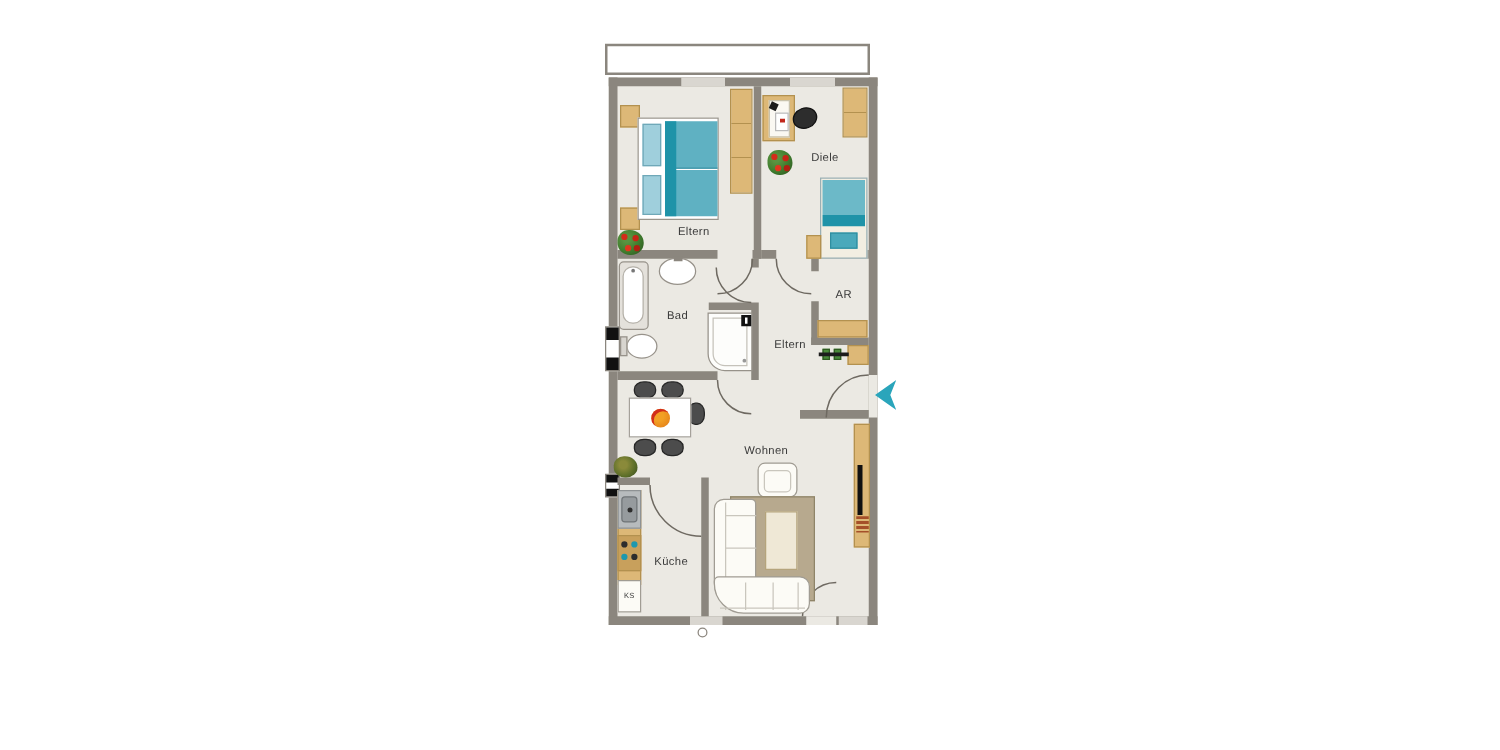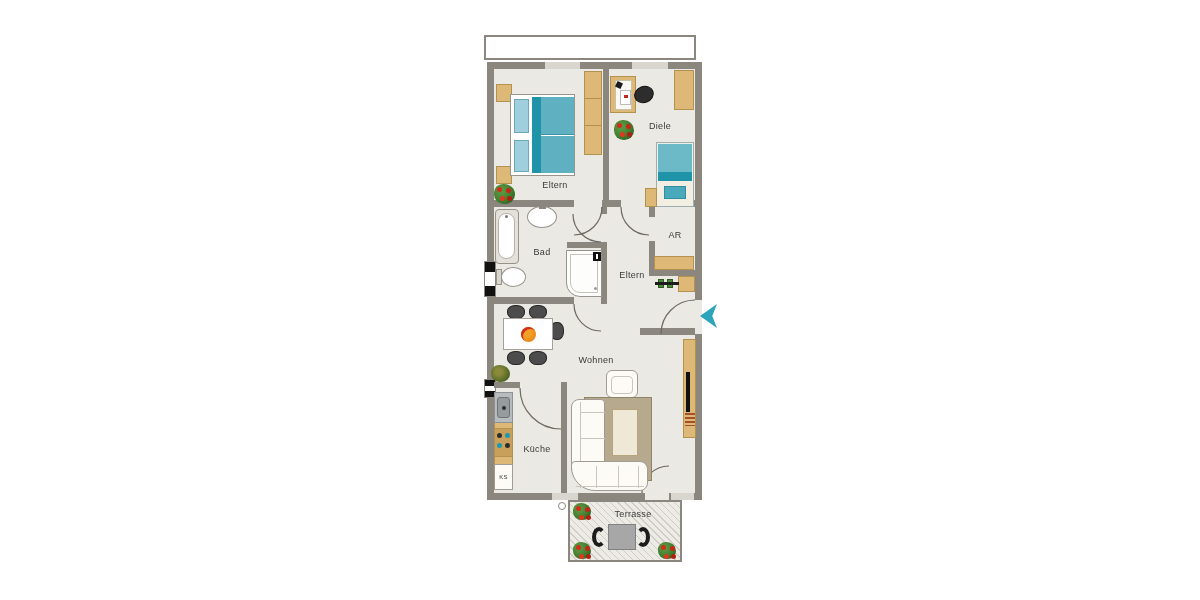--- a/index.html
+++ b/index.html
@@ -146,21 +146,21 @@
   <div class="abs chair-dark" style="left:529px;top:305px;width:18px;height:14px;"></div>
   <div class="abs chair-dark" style="left:507px;top:351px;width:18px;height:14px;"></div>
   <div class="abs chair-dark" style="left:529px;top:351px;width:18px;height:14px;"></div>
   <div class="abs chair-dark" style="left:550px;top:322px;width:14px;height:18px;"></div>
   <div class="abs" style="left:503px;top:318px;width:50px;height:32px;background:#fff;border:1px solid #a5a19a;">
     <div class="abs" style="left:17px;top:8px;width:15px;height:15px;border-radius:50%;
                 background:radial-gradient(circle at 40% 40%, #f2a024 30%, #e8891c 70%, #c96a10);
                 box-shadow:inset 2px 2px 0 #d22d1a;"></div>
   </div>
   <div class="plant olive" style="left:491px;top:365px;width:19px;height:17px;"></div>
-  <span class="room-label" style="left:568px;top:355px;width:56px;">Wohnen</span>
+  <span class="room-label" style="left:585px;top:355px;width:56px;">Wohnen</span>
 
   <div class="abs white-furn" style="left:606px;top:370px;width:32px;height:28px;border-radius:6px;">
     <div class="abs" style="left:4px;top:5px;width:22px;height:18px;border:1px solid #c9c6bd;border-radius:4px;"></div>
   </div>
   <div class="abs" style="left:584px;top:397px;width:68px;height:84px;background:var(--rug);border:1px solid #8f8468;"></div>
   <div class="abs" style="left:612px;top:409px;width:26px;height:47px;background:#efe8d6;border:1px solid #b5a47c;"></div>
   <div class="abs white-furn" style="left:571px;top:399px;width:34px;height:91px;border-radius:8px 4px 4px 24px;">
     <div class="abs line" style="left:8px;top:12px;width:25px;height:1px;"></div>
     <div class="abs line" style="left:8px;top:38px;width:25px;height:1px;"></div>
     <div class="abs line" style="left:8px;top:62px;width:25px;height:1px;"></div>
@@ -186,25 +186,15 @@
     <div class="abs" style="left:2px;top:4px;width:5px;height:5px;border-radius:50%;background:#2d2d2d;"></div>
     <div class="abs" style="left:10px;top:4px;width:5px;height:5px;border-radius:50%;background:#1e98ae;"></div>
     <div class="abs" style="left:2px;top:14px;width:5px;height:5px;border-radius:50%;background:#1e98ae;"></div>
     <div class="abs" style="left:10px;top:14px;width:5px;height:5px;border-radius:50%;background:#2d2d2d;"></div>
   </div>
   <div class="abs white-furn" style="left:494px;top:464px;width:19px;height:26px;">
     <span class="room-label" style="left:0;top:9px;width:17px;font-size:6px;">KS</span>
   </div>
   <span class="room-label" style="left:512px;top:444px;width:50px;">Küche</span>
 
-  <div class="abs" style="left:568px;top:500px;width:114px;height:62px;border:2px solid var(--wall);
-              background:repeating-linear-gradient(45deg, #edebe5 0 4px, #d0cdc7 4px 5px);">
-    <div class="abs" style="left:38px;top:22px;width:28px;height:26px;background:#a7a7a7;border:1px solid #818181;"></div>
-    <div class="abs" style="left:22px;top:25px;width:14px;height:20px;border:4px solid #1c1c1c;border-right-color:transparent;border-radius:50%;"></div>
-    <div class="abs" style="left:66px;top:25px;width:14px;height:20px;border:4px solid #1c1c1c;border-left-color:transparent;border-radius:50%;"></div>
-    <div class="plant" style="left:3px;top:1px;width:18px;height:17px;"></div>
-    <div class="plant" style="left:3px;top:40px;width:18px;height:17px;"></div>
-    <div class="plant" style="left:88px;top:40px;width:18px;height:17px;"></div>
-    <span class="room-label" style="left:32px;top:7px;width:62px;">Terrasse</span>
-  </div>
   <div class="abs" style="left:558px;top:502px;width:8px;height:8px;background:#fff;border:1px solid #8b867e;border-radius:50%;"></div>
 
 </div>
 
 </body></html>

